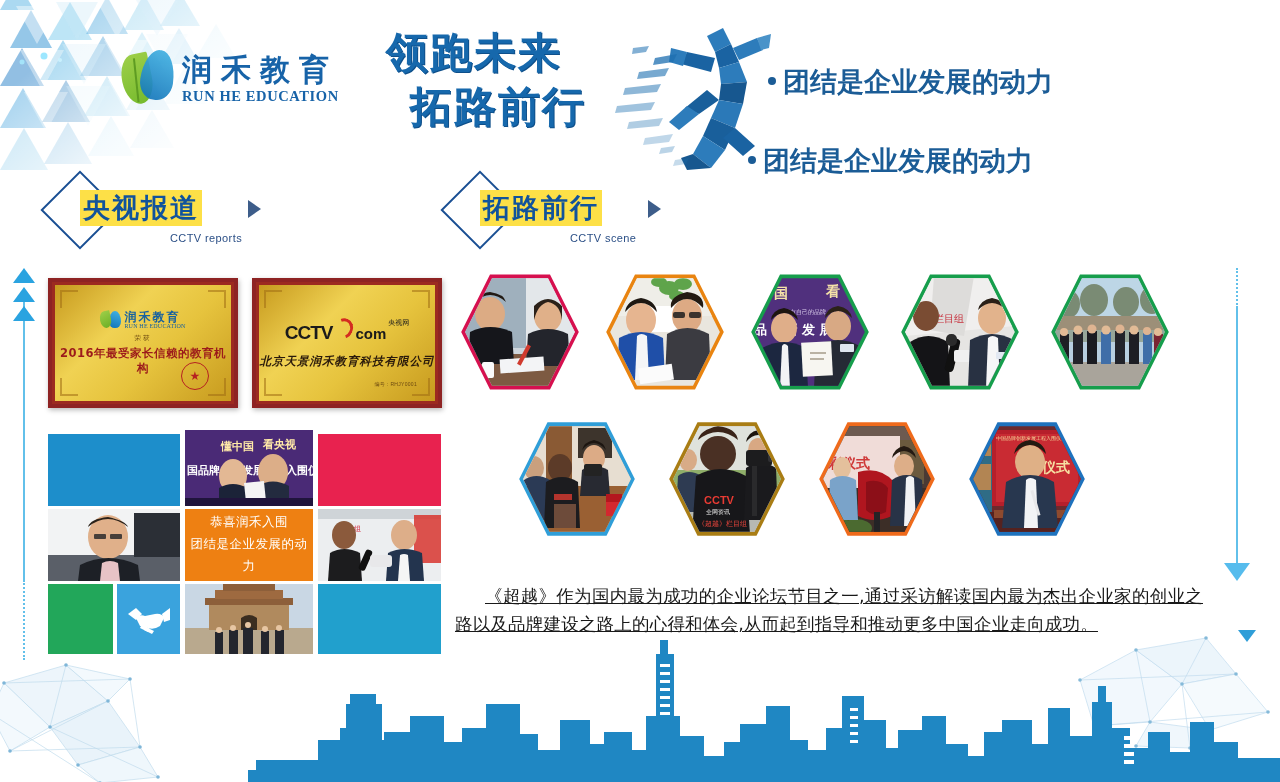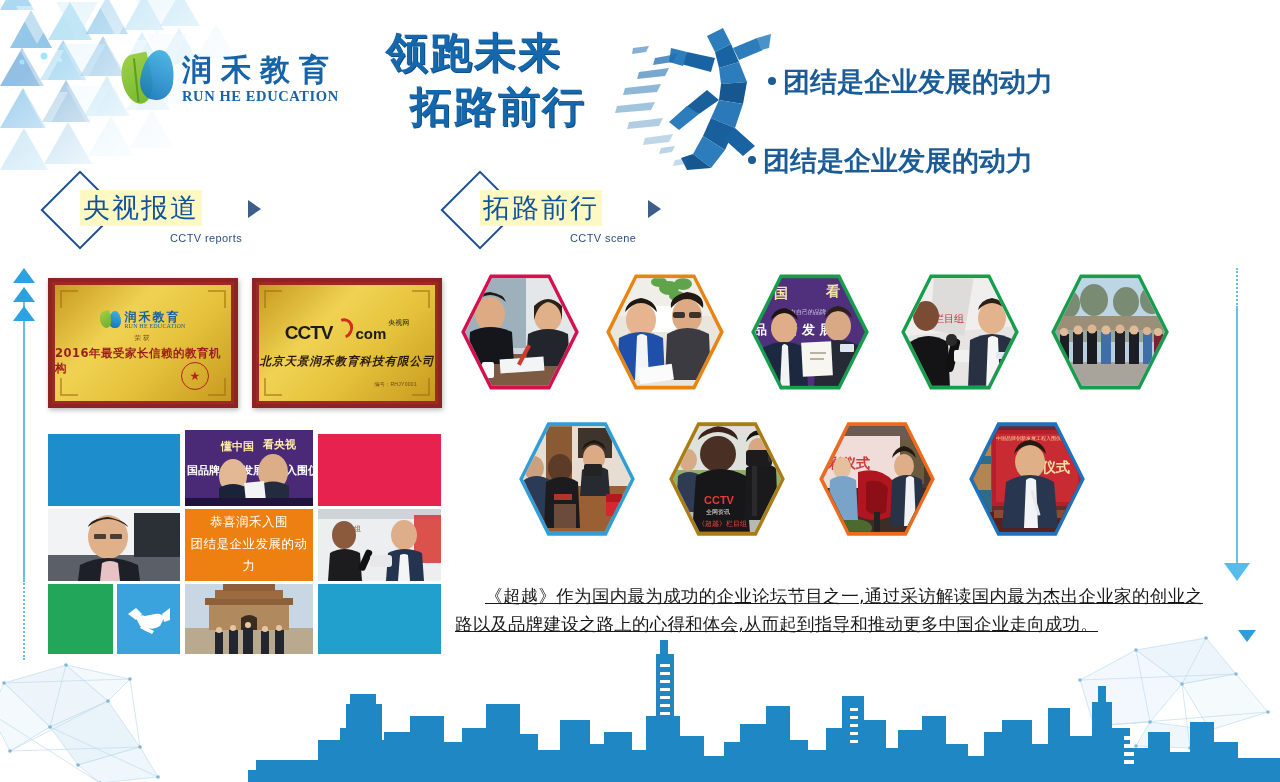--- a/index.html
+++ b/index.html
@@ -45,23 +45,23 @@
   .slogan{font-size:27px;color:#1b5c96;font-weight:bold;line-height:1.45;
     font-family:"DejaVu Sans","Liberation Sans",sans-serif;white-space:nowrap;}
   .slogan .dot{display:inline-block;width:8px;height:8px;border-radius:50%;
     background:#1b5c96;vertical-align:middle;margin-right:7px;margin-bottom:5px;}
   .slogan.s2{margin-left:-20px;margin-top:40px;}
 
   
   .sect{position:absolute;}
   .sect .dia{position:absolute;left:0;top:0;width:52px;height:52px;border:2px solid #1a4f93;
     transform:rotate(45deg);}
-  .sect .cn{position:absolute;left:28px;top:8px;font-size:27px;font-weight:normal;color:#11539c;
+  .sect .cn{position:absolute;left:28px;top:8px;font-size:27px;font-weight:bold;color:#11539c;
     letter-spacing:2px;white-space:nowrap;font-family:"DejaVu Sans","Liberation Sans",sans-serif;
-    background:#fef9c3;padding:0 3px;}
+    background:#fde047;padding:0 3px;}
   .sect .tri-play{position:absolute;top:18px;width:0;height:0;
     border-left:13px solid #3d5d8a;border-top:9px solid transparent;border-bottom:9px solid transparent;}
   .sect .en{position:absolute;font-size:11px;color:#2b4f86;letter-spacing:.4px;white-space:nowrap;
     font-family:"Liberation Sans",sans-serif;}
 
   
   .rail{position:absolute;width:2px;background:#62c0ea;}
   .rail.dash{background:none;border-left:2px dotted #62c0ea;width:0;}
   .arrow-up{position:absolute;width:0;height:0;border-left:11px solid transparent;
     border-right:11px solid transparent;border-bottom:15px solid #2aa3e0;}
@@ -85,21 +85,21 @@
   .cert-logo .dr{width:12px;height:17px;background:linear-gradient(200deg,#43b4e4,#1273b8);
     border-radius:52% 52% 50% 50%/68% 68% 40% 40%;margin-left:-5px;}
   .cert-logo .tx{display:flex;flex-direction:column;line-height:1;}
   .cert-logo .tx b{font-size:12px;color:#17619f;letter-spacing:2px;
     font-family:"DejaVu Sans","Liberation Sans",sans-serif;}
   .cert-logo .tx i{font-size:6px;color:#17619f;font-style:normal;letter-spacing:.2px;
     font-family:"Liberation Serif",serif;}
   .cert-sub{font-size:6.5px;color:#6d4a11;letter-spacing:2px;margin:2px 0 3px;
     font-family:"DejaVu Sans",sans-serif;}
   .cert-main{font-size:11.5px;color:#9c1b1b;font-weight:bold;letter-spacing:.5px;
-    font-family:"DejaVu Sans","Liberation Sans",sans-serif;text-align:left;}
+    font-family:"DejaVu Sans","Liberation Sans",sans-serif;text-align:center;}
   .cert-seal{position:absolute;right:22px;bottom:11px;width:26px;height:26px;border-radius:50%;
     border:1.5px solid #b62121;display:flex;align-items:center;justify-content:center;
     color:#b62121;font-size:12px;}
   .cert-company{font-size:11.5px;color:#2a1a0b;font-weight:bold;letter-spacing:1px;
     font-family:"DejaVu Serif","Liberation Serif",serif;font-style:italic;}
   .cctv-logo{display:flex;align-items:baseline;gap:1px;margin-bottom:10px;}
   .cctv-logo .cc{font-size:19px;font-weight:bold;color:#1b1b1b;letter-spacing:-1px;
     font-family:"Liberation Sans",sans-serif;}
   .cctv-logo .swoosh{width:13px;height:15px;border:3px solid #d42b20;border-radius:50%;
     border-left-color:transparent;border-bottom-color:transparent;transform:rotate(25deg);margin:0 1px;}

